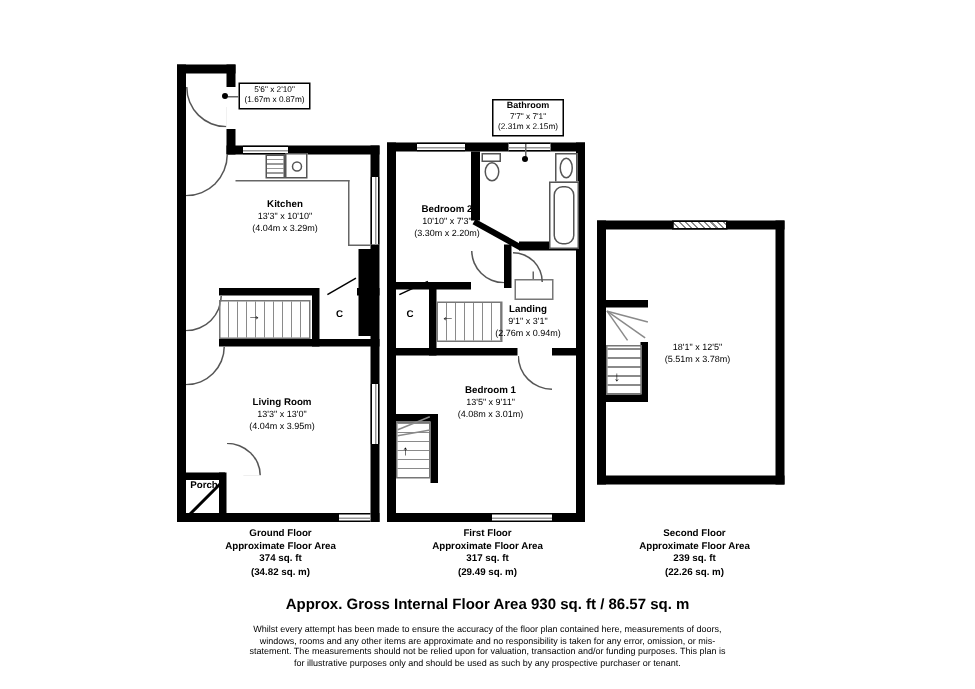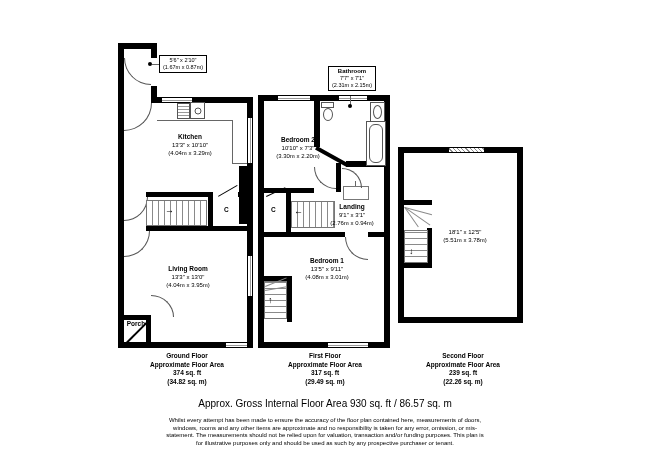--- a/index.html
+++ b/index.html
@@ -34,21 +34,21 @@
   .callout .rname{font-weight:bold;font-size:6px;}
   .dot{position:absolute;width:4px;height:4px;border-radius:50%;background:#000;}
   .arrow{position:absolute;font-size:9px;line-height:9px;color:#000;}
   .fix{position:absolute;border:1px solid #555;background:#fff;}
   .toilet-bowl{border-radius:50%;}
   .sink-basin::after{content:"";position:absolute;inset:2px;border:1px solid #555;border-radius:50%;}
   .bath::after{content:"";position:absolute;inset:2px;border:1px solid #555;border-radius:6px;}
   .ksink-drain{background:repeating-linear-gradient(0deg,#fff 0 2px,#999 2px 3px);}
   .ksink-bowl::after{content:"";position:absolute;width:5px;height:5px;border:1px solid #555;
                      border-radius:50%;left:50%;top:55%;transform:translate(-50%,-50%);}
-  .title{position:absolute;left:0;top:398px;width:650px;text-align:center;font-weight:normal;font-size:10px;}
+  .title{position:absolute;left:0;top:398px;width:650px;text-align:center;font-weight:bold;font-size:10px;}
   .disclaimer{position:absolute;left:165px;top:417px;width:320px;text-align:center;font-size:6px;line-height:7.5px;}
 </style>
 </head>
 <body>
 
 <div class="plan">
 
   <div class="grp">
     <div class="wall" style="left:118px;top:43px;width:6px;height:305px"></div>
     <div class="wall" style="left:118px;top:43px;width:39px;height:6px"></div>

